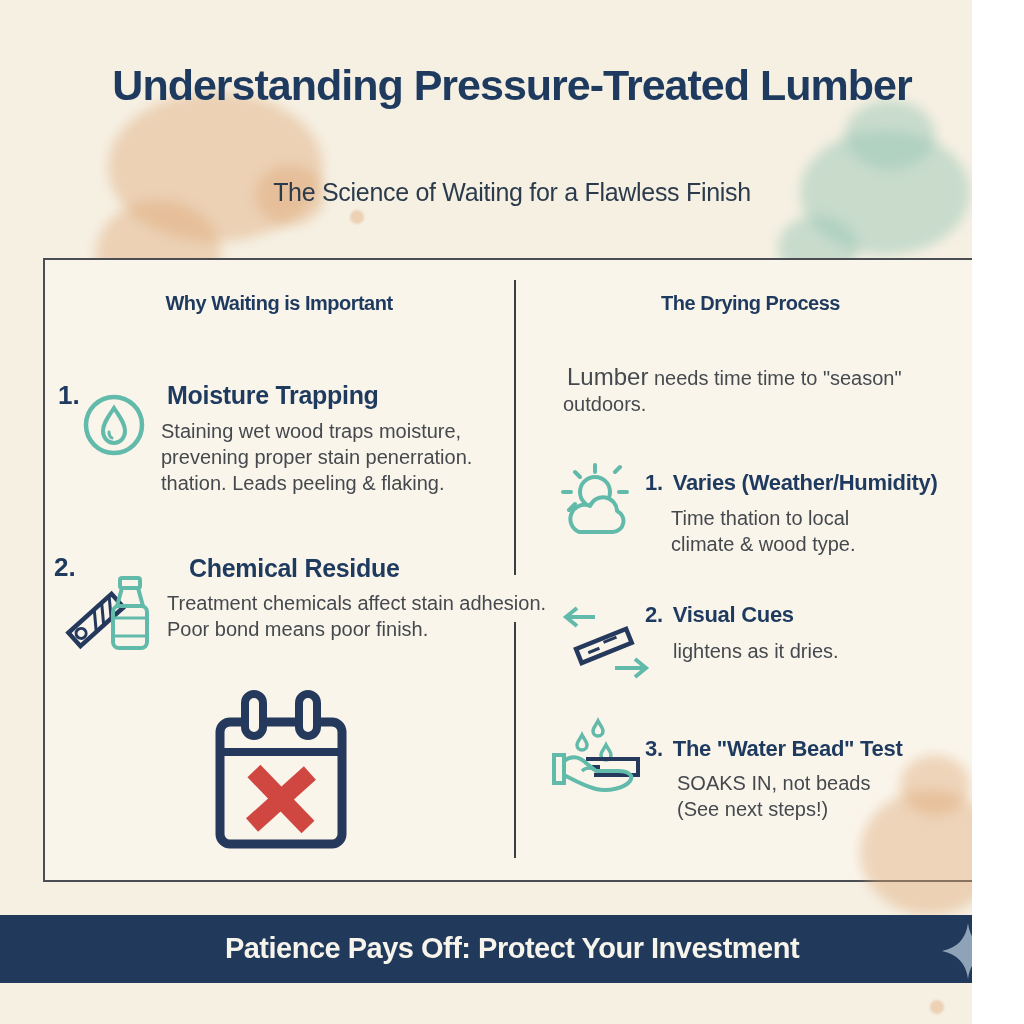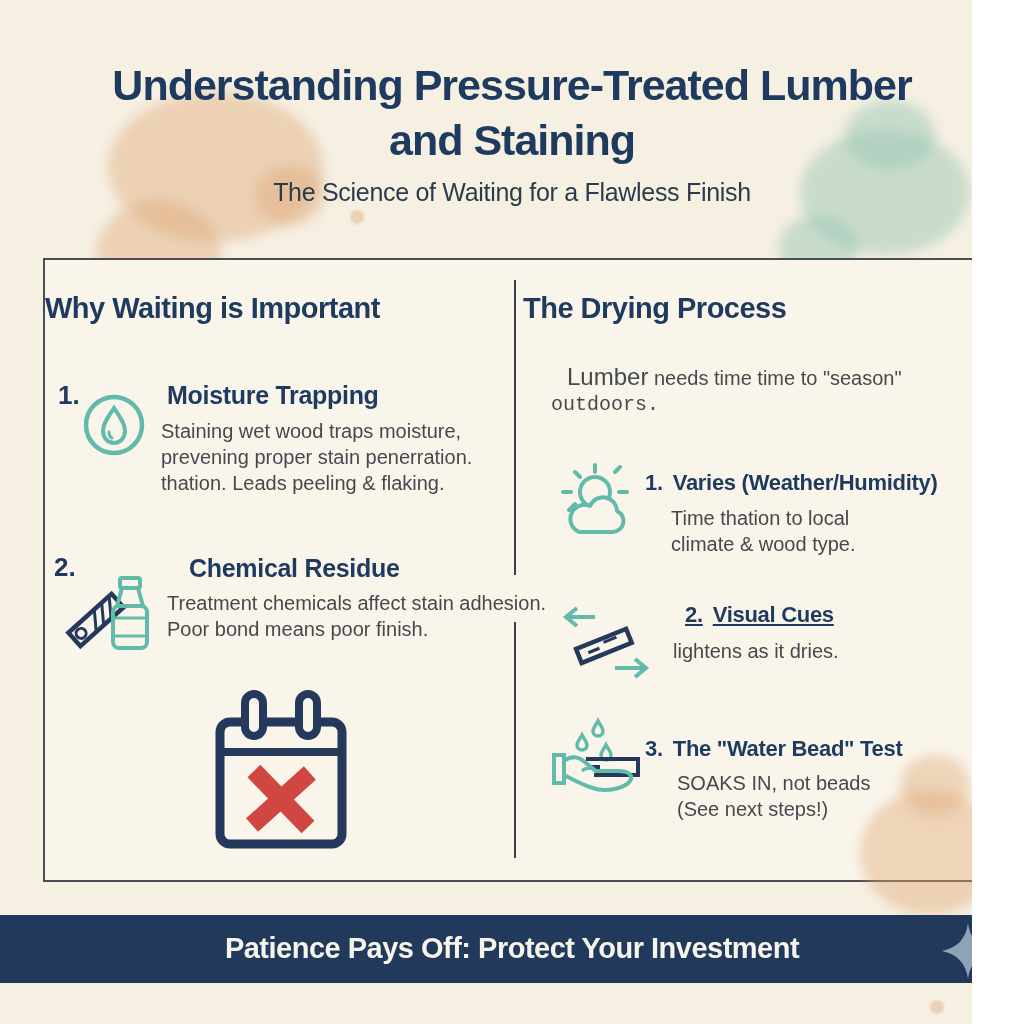--- a/index.html
+++ b/index.html
@@ -24,22 +24,22 @@
     position:absolute;top:178px;left:0;width:1024px;text-align:center;
     font-size:25px;font-weight:normal;letter-spacing:-0.3px;color:#2c3b4c;z-index:3;
   }
   
   .main-box{
     position:absolute;left:43px;top:258px;width:935px;height:620px;
     border:2px solid #4a4e52;background:#faf5eb;z-index:1;
   }
   .divider{position:absolute;left:469px;width:2px;background:#3a3e45;}
   .col-heading{
-    position:absolute;font-size:29px;font-weight:bold;letter-spacing:-0.5px;
-    color:#1e3a5f;
+    position:absolute;font-size:20px;font-weight:bold;letter-spacing:-0.5px;
+    color:#1e3a5f;text-align:center;
   }
   .num{font-size:26px;font-weight:bold;color:#1e3a5f;position:absolute;}
   .item-title{position:absolute;font-size:24px;font-weight:bold;color:#1e3a5f;letter-spacing:-0.3px;white-space:nowrap;}
   .body-text{position:absolute;font-size:20px;line-height:26px;color:#45494e;white-space:nowrap;}
   .r-head{position:absolute;font-size:22px;font-weight:bold;color:#1e3a5f;letter-spacing:-0.3px;white-space:nowrap;}
   .r-head .rnum{margin-right:10px;}
   .icon-wrap{position:absolute;}
   .warn-text{
     position:absolute;font-size:28px;font-weight:bold;line-height:37px;
     color:#1e3a5f;text-align:center;letter-spacing:0.5px;
@@ -80,21 +80,20 @@
   </div>
   <div style="position:absolute;z-index:2;left:0;top:0;">
     <div class="blob tan" style="left:860px;top:790px;width:140px;height:125px;"></div>
     <div class="blob tan" style="left:900px;top:755px;width:70px;height:60px;"></div>
     <div class="speck tan" style="left:1002px;top:880px;width:12px;height:12px;"></div>
     <div class="speck tan" style="left:930px;top:1000px;width:14px;height:14px;"></div>
   </div>
 
   <div class="title">
     <div>Understanding Pressure-Treated Lumber</div>
-    <div>and Staining</div>
   </div>
   <div class="subtitle">The Science of Waiting for a Flawless Finish</div>
 
   <div class="main-box">
     <div class="divider" style="top:20px;height:295px;"></div>
     <div class="divider" style="top:362px;height:236px;"></div>
 
     <div class="col-heading" style="left:0;top:32px;width:468px;">Why Waiting is Important</div>
 
     <div class="num" style="left:13px;top:120px;">1.</div>
@@ -143,21 +142,21 @@
           <path d="M104 86 L48 140" stroke="#cf4740" stroke-width="18"></path>
         </g>
       </svg>
     </div>
 
     <div class="col-heading" style="left:478px;top:32px;width:455px;">The Drying Process</div>
 
     <div class="intro" style="left:522px;top:103px;">
       <span class="lead">Lumber</span><span class="rest"> needs time time to "season"</span>
     </div>
-    <div class="intro-line2" style="left:506px;top:133px;font-family:Liberation Mono, monospace;">outdoors.</div>
+    <div class="intro-line2" style="left:518px;top:133px;">outdoors.</div>
 
     <div class="icon-wrap" style="left:510px;top:198px;">
       <svg width="88" height="92" viewBox="0 0 88 92">
         <circle cx="40" cy="34" r="15" fill="none" stroke="#62bbaa" stroke-width="4"></circle>
         <path d="M40 7 V14 M60 14 L65 9 M64 34 H72 M8 34 H16 M20 14 L25 19 M14 52 L20 46" stroke="#62bbaa" stroke-width="4" stroke-linecap="round" fill="none"></path>
         <path d="M24 74 h34 a11 11 0 0 0 4 -21 a14 14 0 0 0 -27 -5 a11 11 0 0 0 -11 26 z" fill="#faf5eb" stroke="#62bbaa" stroke-width="4" stroke-linejoin="round"></path>
       </svg>
     </div>
     <div class="r-head" style="left:600px;top:210px;">
       <span class="rnum">1.</span><span>Varies (Weather/Humidity)</span>
@@ -170,21 +169,21 @@
     <div class="icon-wrap" style="left:512px;top:342px;">
       <svg width="98" height="82" viewBox="0 0 98 82">
         <path d="M38 15 H10 M20 6 L9 15 L20 24" fill="none" stroke="#62bbaa" stroke-width="4"></path>
         <g transform="rotate(-22 48 44)">
           <rect x="20" y="36" width="54" height="15" fill="#faf5eb" stroke="#24395b" stroke-width="4.5"></rect>
           <path d="M30 44 h12 M48 40 h14" stroke="#24395b" stroke-width="3" fill="none"></path>
         </g>
         <path d="M58 66 H88 M78 57 L89 66 L78 75" fill="none" stroke="#62bbaa" stroke-width="4"></path>
       </svg>
     </div>
-    <div class="r-head" style="left:640px;top:342px;text-decoration:underline;">
+    <div class="r-head" style="left:600px;top:342px;">
       <span class="rnum">2.</span><span>Visual Cues</span>
     </div>
     <div class="body-text" style="left:628px;top:378px;">
       <div>lightens as it dries.</div>
     </div>
 
     <div class="icon-wrap" style="left:505px;top:455px;">
       <svg width="100" height="104" viewBox="0 0 100 104">
         <path d="M48 6 C50 10 53 13 53 16 a5 5 0 0 1 -10 0 C43 13 46 10 48 6 Z" fill="none" stroke="#62bbaa" stroke-width="3.5"></path>
         <path d="M32 20 C34 24 37 27 37 30 a5 5 0 0 1 -10 0 C27 27 30 24 32 20 Z" fill="none" stroke="#62bbaa" stroke-width="3.5"></path>

